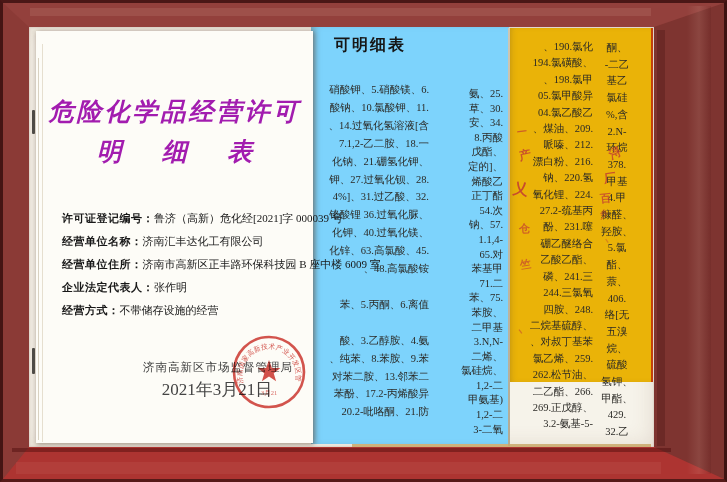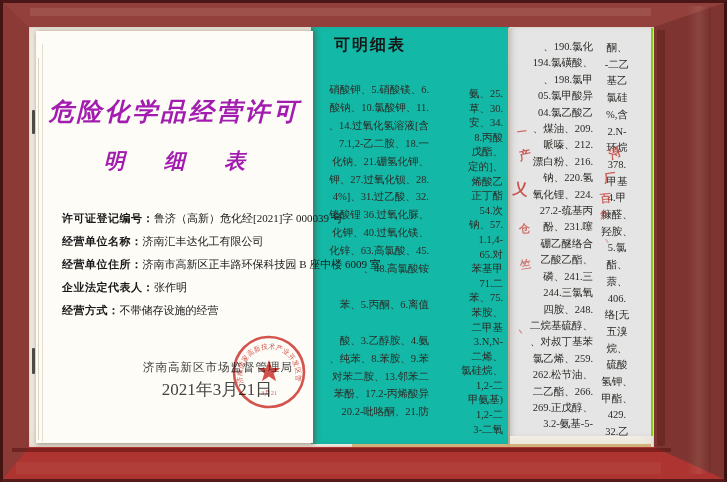--- a/index.html
+++ b/index.html
@@ -18,39 +18,39 @@
   .frame-sheen-top{position:absolute;top:8px;left:30px;right:76px;height:8px;background:rgba(255,230,210,.10);}
   .frame-lip-bottom{position:absolute;left:12px;right:56px;bottom:30px;height:4px;background:rgba(75,12,11,.45);}
   .frame-sheen-bottom{position:absolute;left:16px;right:66px;bottom:8px;height:12px;background:rgba(255,200,180,.07);}
 
   
   .mat{position:absolute;left:29px;top:27px;right:73px;bottom:35px;background:#f6f3ea;
        box-shadow:inset 0 0 22px rgba(120,75,50,.16), inset 0 0 2px rgba(90,40,30,.25);}
 
   
   .page{position:absolute;background:#fdfcf7;}
-  #page-a{left:311px;top:27px;width:198px;height:417px;background:#14b8a6;
+  #page-a{left:311px;top:27px;width:198px;height:417px;background:#7dd3fc;
           box-shadow:inset 7px 0 9px -5px rgba(90,70,50,.40);}
-  #page-b{left:509px;top:28px;width:142px;height:408px;background:#e5e5e5;
-          border-right:2px solid #84cc16;box-shadow:inset 5px 0 7px -4px rgba(90,70,50,.35);}
+  #page-b{left:509px;top:28px;width:142px;height:354px;background:#eab308;
+          border-right:2px solid #c2410c;box-shadow:inset 5px 0 7px -4px rgba(90,70,50,.35);}
   #fold-line{position:absolute;left:508px;top:28px;width:2px;height:418px;
           background:linear-gradient(180deg,#cfc7b2,#b3aa94);}
   #gilt-bottom{position:absolute;left:352px;top:444px;width:299px;height:4px;background:#c9a86a;opacity:.85;}
   #page-main{left:36px;top:31px;width:277px;height:412px;
           box-shadow:2px 0 5px rgba(100,80,60,.38),0 2px 4px rgba(100,80,60,.30);}
   .sheet-edge1{position:absolute;left:38px;top:58px;width:1px;height:382px;background:#d9d2c1;}
   .sheet-edge2{position:absolute;left:42px;top:44px;width:1px;height:398px;background:#e6dfcf;}
   .tick{position:absolute;width:3px;background:#33302b;opacity:.85;border-radius:1px;}
   #tick1{left:32px;top:110px;height:24px;}
   #tick2{left:32px;top:348px;height:26px;}
 
   
   .cert-title{position:absolute;left:0;right:0;text-align:center;font-weight:bold;color:#a21caf;font-style:italic;}
   #cert-title-1{top:64px;font-size:25px;letter-spacing:3px;}
-  #cert-title-2{top:116px;font-size:21px;letter-spacing:17px;padding-left:17px;}
+  #cert-title-2{top:104px;font-size:25px;letter-spacing:17px;padding-left:17px;}
   .fields{position:absolute;left:26px;right:6px;top:176px;font-size:11px;color:#181818;}
   .field-row{height:23px;line-height:23px;white-space:nowrap;}
   .field-row .lbl{font-weight:bold;letter-spacing:.5px;}
   .issuer{position:absolute;right:10px;top:329px;width:170px;text-align:center;
           font-size:11.5px;color:#3d3d3d;letter-spacing:1px;}
   .issue-date{position:absolute;right:26px;top:347px;width:140px;text-align:center;
           font-size:17px;color:#444;}
   .seal-svg{position:absolute;left:194px;top:302px;width:78px;height:78px;
           mix-blend-mode:multiply;opacity:.92;}
 

